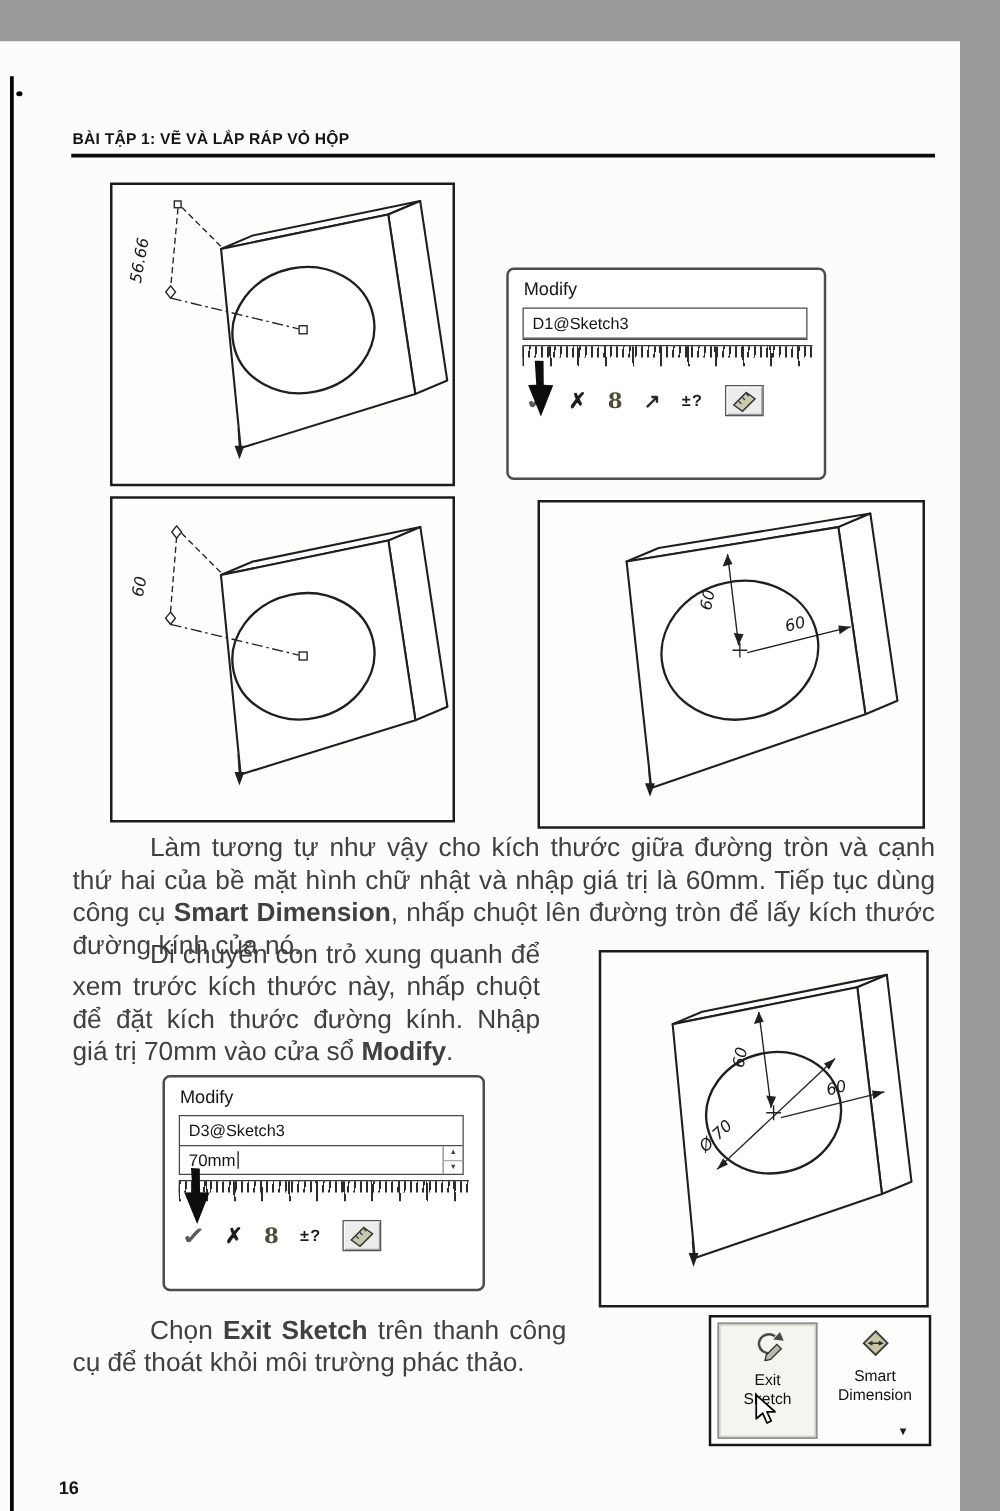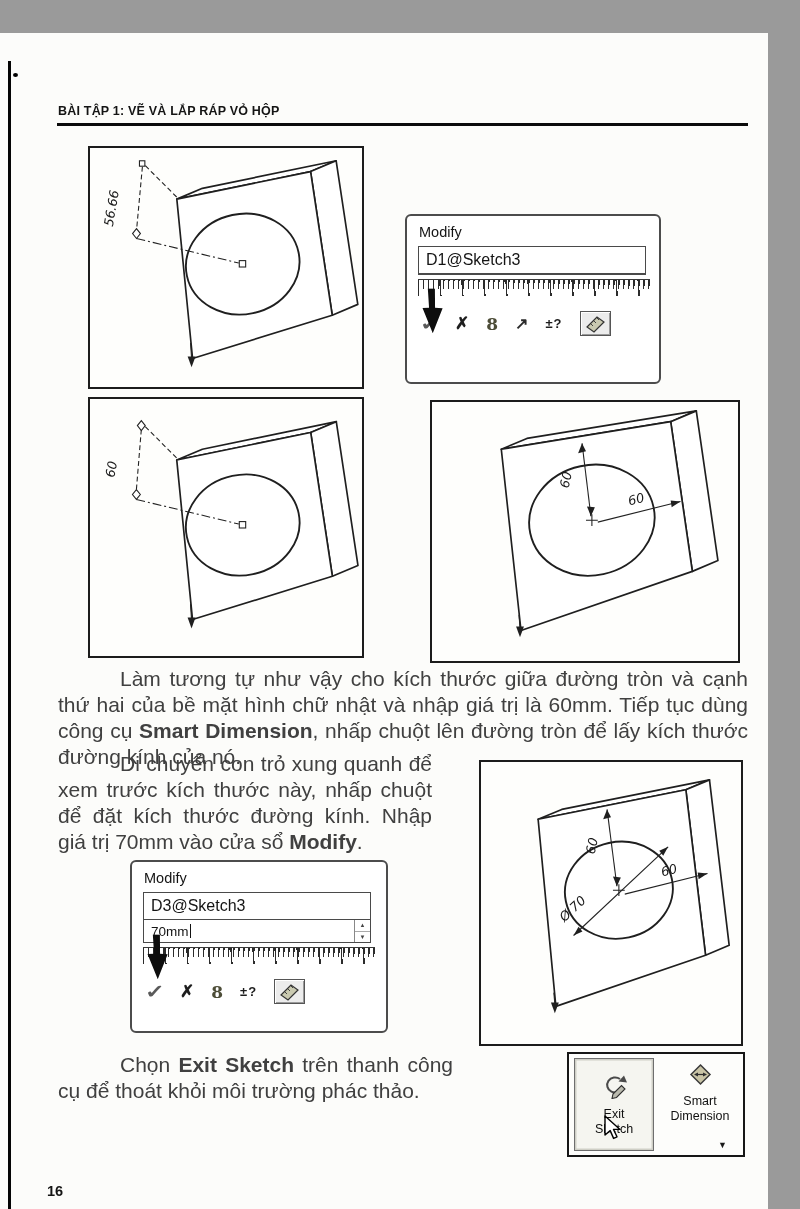--- a/index.html
+++ b/index.html
@@ -19,21 +19,21 @@
   .thin{stroke:#222;stroke-width:1.1;fill:none;}
   .dash{stroke-dasharray:5 3;}
   .dashdot{stroke-dasharray:9 3 2 3;}
   .dim-text{font-family:"DejaVu Sans",sans-serif;font-style:italic;font-size:13px;fill:#191919;text-anchor:middle;}
   .marker{fill:#fff;stroke:#222;stroke-width:1.1;}
   .arrowhead{fill:#1f1f1f;stroke:none;}
 
   .modify{position:absolute;background:#fff;border:2px solid #4c4c4c;border-radius:6px;box-sizing:border-box;}
   .modify-title{margin:8px 0 6px 12px;font-size:14.5px;}
   .field-stack{margin-left:11px;width:226px;border:1.6px solid #4a4a4a;background:#fff;}
-  .name-row{padding:4px 7px;font-size:16px;border-bottom:1.6px solid #4a4a4a;}
+  .name-row{padding:4px 7px;font-size:13px;border-bottom:1.6px solid #4a4a4a;}
   .value-row{display:flex;align-items:stretch;height:22px;}
   .value-text{flex:1;padding:0 0 0 7px;font-size:13.5px;display:flex;align-items:center;}
   .caret{width:1.5px;height:14px;background:#111;margin-left:1px;}
   .spinner{width:15px;border-left:1.2px solid #888;display:flex;flex-direction:column;}
   .spin-btn{flex:1;font-size:6px;line-height:1;display:flex;align-items:center;justify-content:center;color:#444;}
   .spin-up{border-bottom:1px solid #aaa;}
   .thumbwheel{margin:4px 0 0 11px;width:232px;height:16px;border-top:1.5px solid #3a3a3a;
     background-image:repeating-linear-gradient(93deg,#2c2c2c 0 1.5px,transparent 1.5px 5px),
                      repeating-linear-gradient(87deg,#2c2c2c 0 1.5px,transparent 1.5px 22px);
     background-size:100% 9px,100% 16px;background-repeat:no-repeat;background-position:top left,top left;}
@@ -44,21 +44,21 @@
   .ic-cancel{font-size:17px;font-weight:bold;color:#1d1d1d;}
   .ic-rebuild{font-family:"DejaVu Serif",serif;font-size:17px;font-weight:bold;color:#4d4d38;}
   .ic-reverse{font-size:16px;font-weight:bold;color:#2b2b2b;}
   .ic-tol{font-size:13px;font-weight:bold;color:#1d1d1d;letter-spacing:1px;}
   .ruler-btn{width:29px;height:23px;border:1.6px solid #555;background:#ececec;display:flex;align-items:center;justify-content:center;box-shadow:inset 1px 1px 0 #fff,inset -1px -1px 0 #9a9a9a;}
 
   .para{position:absolute;font-size:21px;line-height:26px;text-align:justify;color:#404040;}
   .para .ind{display:inline-block;width:62px;}
 
   .tool-strip{position:absolute;left:567px;top:1019px;width:178px;height:105px;border:2px solid #161616;background:#fdfdfb;display:flex;box-sizing:border-box;}
-  .tb-btn{position:relative;display:flex;flex-direction:column;align-items:center;padding-top:15px;font-size:12.5px;line-height:1.25;color:#101010;box-sizing:border-box;}
+  .tb-btn{position:relative;display:flex;flex-direction:column;align-items:center;padding-top:5px;font-size:12.5px;line-height:1.25;color:#101010;box-sizing:border-box;}
   .tb-exit{width:80px;margin:4px 3px 4px 5px;border:1.6px solid #6e6e6e;background:#f5f5f0;box-shadow:inset 0 0 0 1.5px #cfcfc6;}
   .tb-smart{flex:1;padding-top:9px;}
   .tb-icon{margin-bottom:3px;}
   .tb-label{text-align:center;}
   .cursor{position:absolute;left:28px;top:56px;}
   .dropdown{position:absolute;right:16px;bottom:4px;font-size:9px;color:#1a1a1a;}
 
   .page-number{position:absolute;left:47px;top:1150px;font-size:14.5px;font-weight:bold;}
 </style>
 </head>

